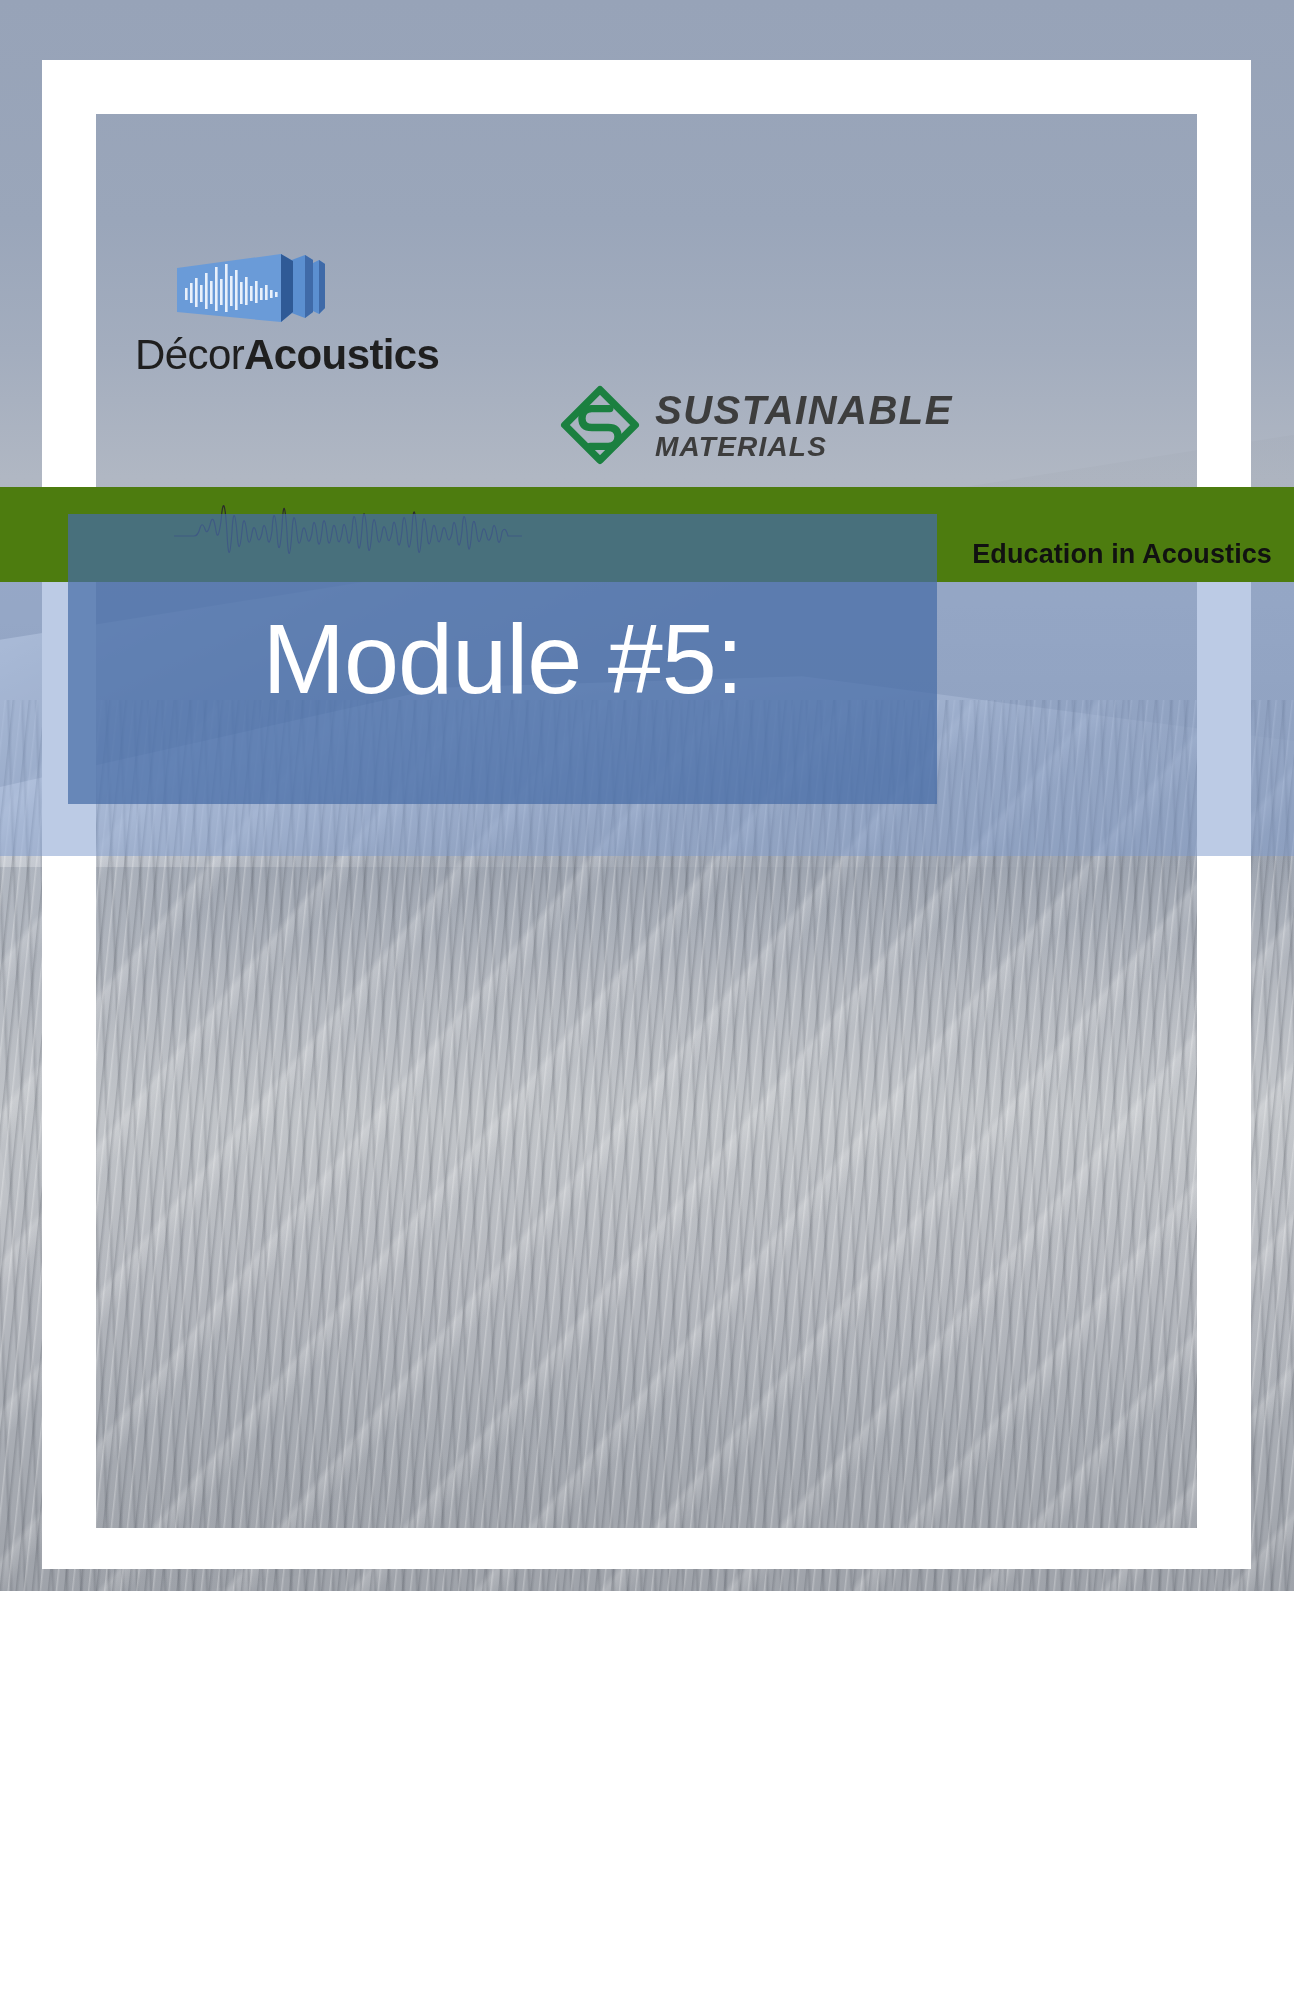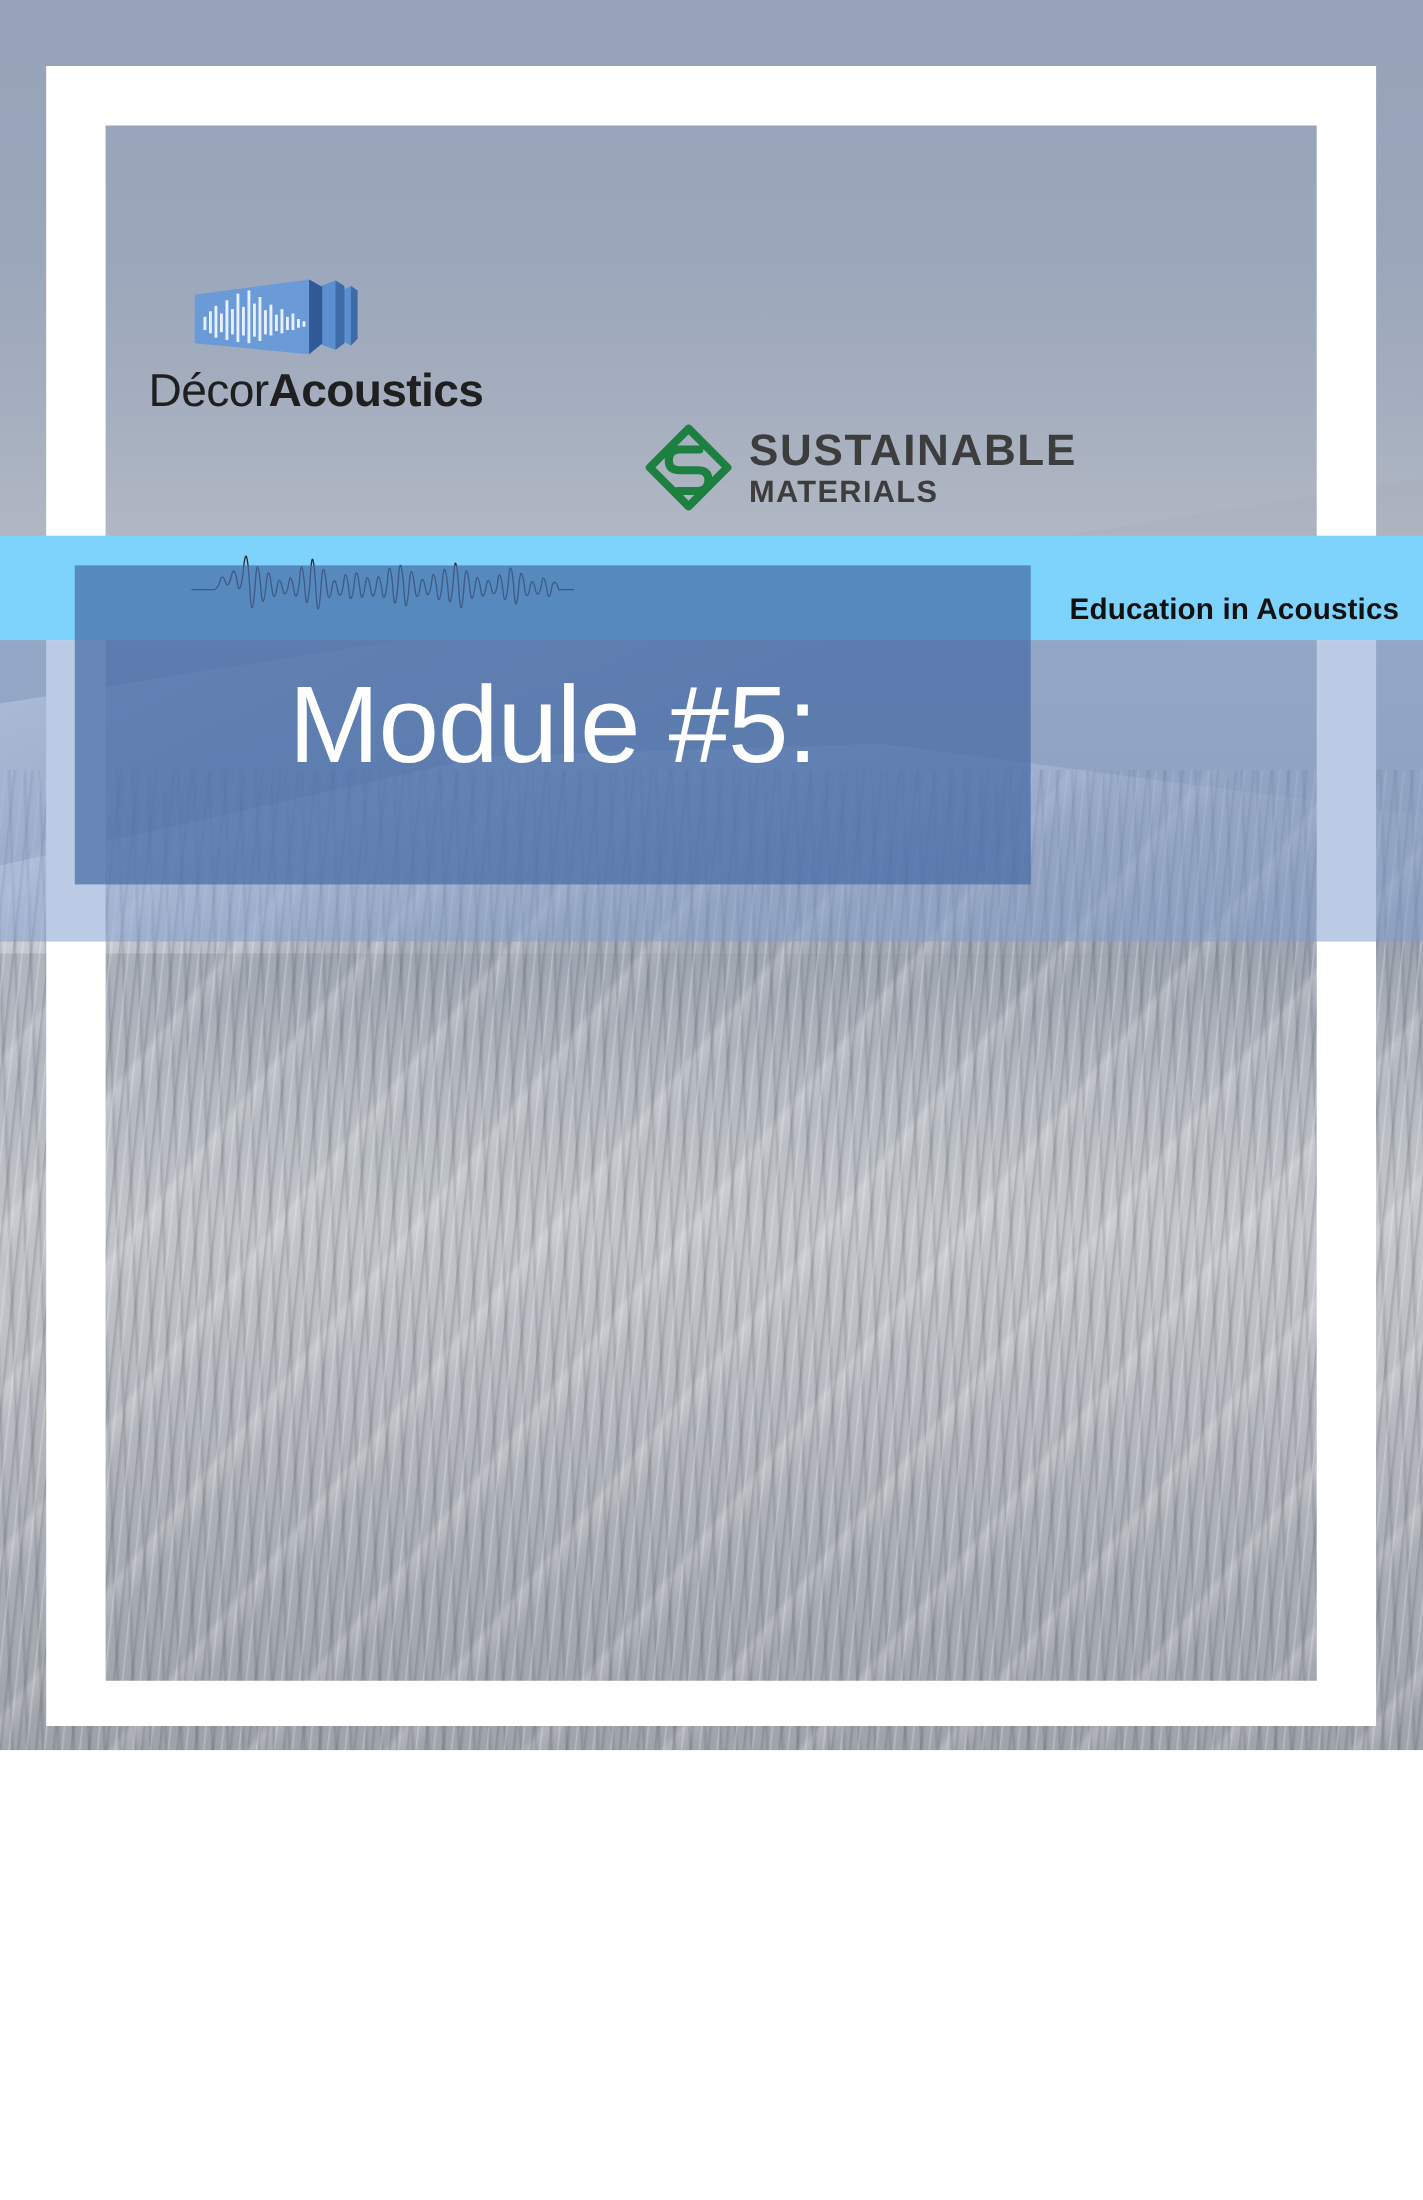--- a/index.html
+++ b/index.html
@@ -97,21 +97,21 @@
   .frame-outer {
     position:absolute;
     left:42px; top:60px; right:43px; bottom:22px;
     border:54px solid #ffffff;
     border-bottom-width:41px;
   }
 
   
   .beige-band {
     position:absolute; left:0; right:0; top:487px; height:95px;
-    background:#7dd3fc;
+    background:#4d7c0f;
     z-index:6;
   }
   .beige-band .wave-svg{
     position:absolute; left:172px; top:-6px;
     width:350px; height:100px;
   }
   .edu-label {
     position:absolute; right:22px; bottom:12px;
     font-size:27px; font-weight:bold; color:#111;
     letter-spacing:.1px;
@@ -154,23 +154,23 @@
   .logo-decor .mark { width:160px; height:78px; display:block; margin-left:34px;}
   .logo-decor .word {
     font-size:42px; color:#1f1f1f; letter-spacing:-.6px;
     line-height:1; margin-top:4px; white-space:nowrap;
   }
   .logo-decor .word b { font-weight:bold; }
   .logo-decor .word .reg { font-weight:400; }
 
   
   .logo-sust {
-    position:absolute; left:585px; top:384px;
+    position:absolute; left:559px; top:384px;
     z-index:5;
-    display:flex; align-items:center; gap:14px;
+    display:flex; align-items:center; gap:14px;font-style:italic;
   }
   .logo-sust .sm-mark { width:82px; height:82px; display:block; }
   .logo-sust .sm-text { line-height:1; }
   .logo-sust .sm-top {
     font-size:40px; font-weight:bold; color:#3d3d3d;
     letter-spacing:1.5px; display:block;
   }
   .logo-sust .sm-bot {
     font-size:28px; font-weight:bold; color:#3d3d3d;
     letter-spacing:1.2px; display:block; margin-top:3px;

